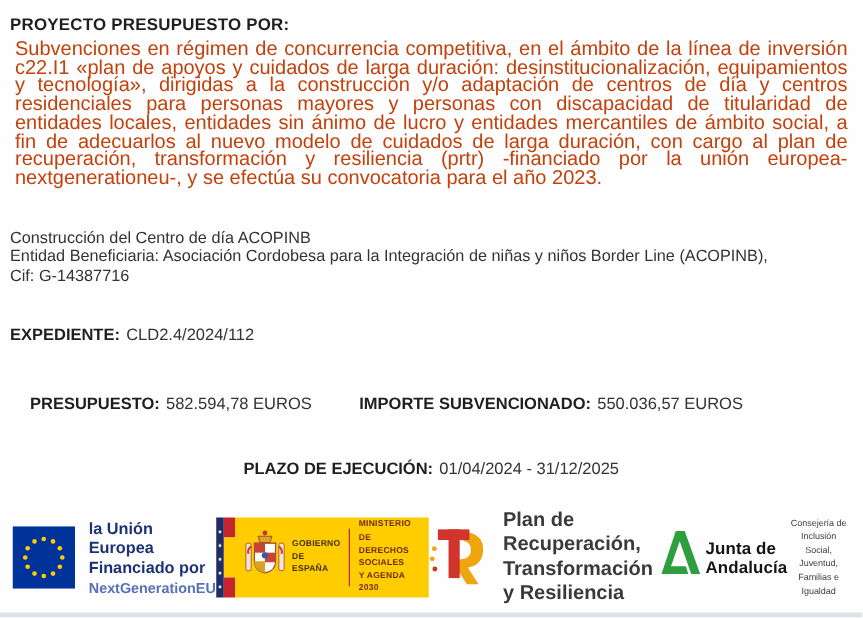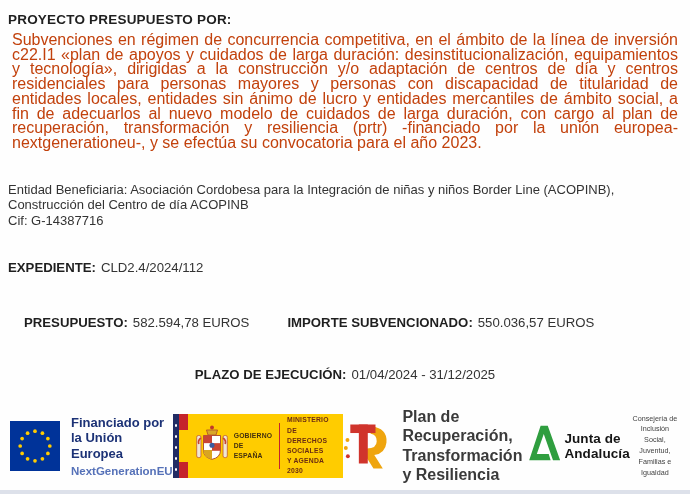--- a/index.html
+++ b/index.html
@@ -60,22 +60,22 @@
 </style>
 </head>
 <body>
 
 <div class="content">
 
   <h2 class="heading">PROYECTO PRESUPUESTO POR:</h2>
   <p class="intro">Subvenciones en régimen de concurrencia competitiva, en el ámbito de la línea de inversión c22.I1 «plan de apoyos y cuidados de larga duración: desinstitucionalización, equipamientos y tecnología», dirigidas a la construcción y/o adaptación de centros de día y centros residenciales para personas mayores y personas con discapacidad de titularidad de entidades locales, entidades sin ánimo de lucro y entidades mercantiles de ámbito social, a fin de adecuarlos al nuevo modelo de cuidados de larga duración, con cargo al plan de recuperación, transformación y resiliencia (prtr) -financiado por la unión europea- nextgenerationeu-, y se efectúa su convocatoria para el año 2023.</p>
 
   <div class="section-project">
+    <p class="proj-line">Construcción del Centro de día ACOPINB</p>
     <p class="proj-line">Entidad Beneficiaria: Asociación Cordobesa para la Integración de niñas y niños Border Line (ACOPINB),</p>
-    <p class="proj-line">Construcción del Centro de día ACOPINB</p>
     <p class="proj-line">Cif: G-14387716</p>
   </div>
 
   <p class="field expediente-row">
     <span class="lbl">EXPEDIENTE:</span><span class="val">CLD2.4/2024/112</span>
   </p>
 
   <div class="money-row">
     <p class="field">
       <span class="lbl">PRESUPUESTO:</span><span class="val">582.594,78 EUROS</span>
@@ -107,22 +107,22 @@
           <circle cx="11" cy="27" r="2"></circle>
             <circle cx="13.1" cy="19" r="2"></circle>
           <circle cx="19" cy="13.1" r="2"></circle>
             <circle cx="27" cy="11" r="2"></circle>
           <circle cx="35" cy="13.1" r="2"></circle>
             <circle cx="40.9" cy="19" r="2"></circle>
         </g>
       </svg>
     </span>
     <span class="eu-text">
+      <div class="eu-line">la Unión Europea</div>
       <div class="eu-line">Financiado por</div>
-      <div class="eu-line">la Unión Europea</div>
       <div class="eu-ngeu">NextGenerationEU</div>
     </span>
   </div>
 
   <div class="gob-block">
     <div class="gob-blue"></div>
     <div class="gob-flag">
       <div class="fr"></div>
         <div class="fy"></div>
         <div class="fr"></div>

